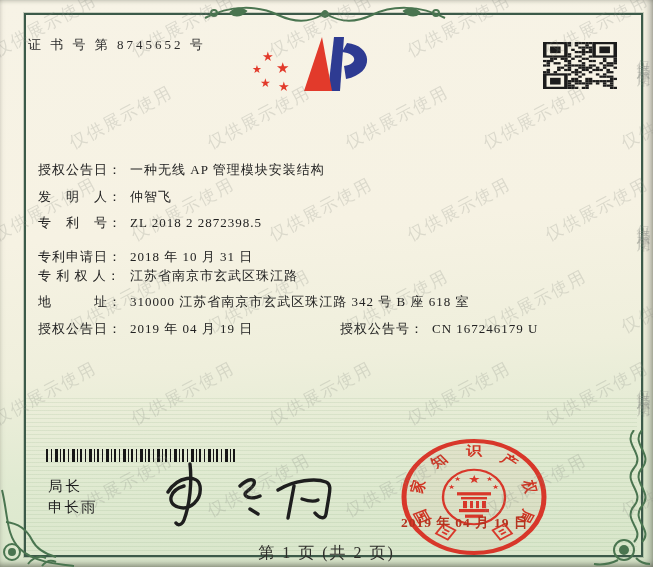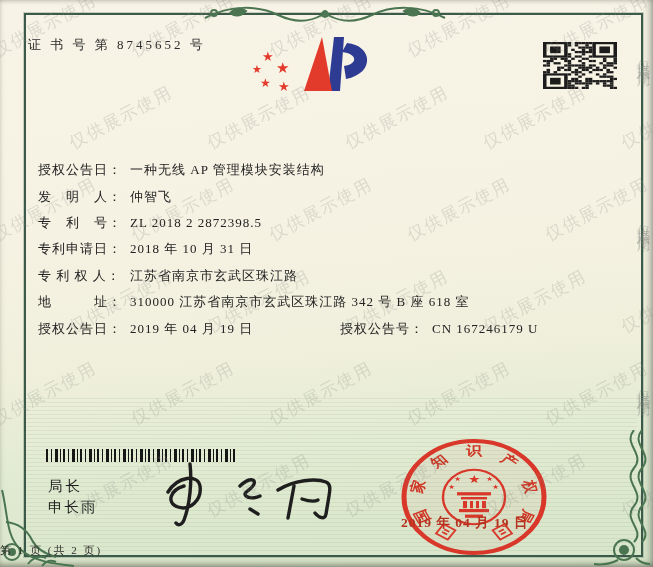--- a/index.html
+++ b/index.html
@@ -28,22 +28,22 @@
     font-style:italic;text-align:justify;text-indent:2em;letter-spacing:.5px;}
   .barcode{position:absolute;left:46px;top:449px;width:190px;height:13px;z-index:2;
     background:
       repeating-linear-gradient(90deg,#161616 0 2px,transparent 2px 5px,#161616 5px 6px,transparent 6px 9px,#161616 9px 12px,transparent 12px 14px,#161616 14px 15px,transparent 15px 17px);}
   .director-label{position:absolute;left:48px;top:477px;font-size:14.5px;color:#1f1f1f;letter-spacing:3px;z-index:2;}
   .director-name{position:absolute;left:48px;top:498px;font-size:14.5px;color:#1f1f1f;letter-spacing:2px;z-index:2;}
   .signature{position:absolute;left:152px;top:456px;z-index:3;}
   .seal{position:absolute;left:393px;top:436px;z-index:3;}
   .seal-date{position:absolute;left:401px;top:514px;font-size:13.5px;color:#b5331f;
     letter-spacing:1px;z-index:3;font-weight:700;}
-  .footer{position:absolute;left:0;top:543px;width:100%;
-    font-size:11px;color:#2e2e2a;letter-spacing:2px;z-index:2;}
+  .footer{position:absolute;left:0;top:543px;width:100%;text-align:center;
+    font-size:16px;color:#2e2e2a;letter-spacing:2px;z-index:2;}
   .flourish{position:absolute;z-index:2;}
   .wm-layer{position:absolute;inset:0;z-index:5;pointer-events:none;}
   .wmt{position:absolute;font-size:17px;letter-spacing:2px;color:rgba(134,136,130,.24);
     transform:rotate(-28deg);white-space:nowrap;font-family:"Liberation Sans","DejaVu Sans",sans-serif;}
   .wmv{position:absolute;font-size:14px;color:rgba(134,136,130,.30);
     writing-mode:vertical-rl;letter-spacing:3px;font-family:"Liberation Sans","DejaVu Sans",sans-serif;}
 </style>
 </head>
 <body>
 
@@ -265,21 +265,21 @@
   <div class="fields">
     <div class="field-row" style="top:161px">
       <span class="flabel">授权公告日：</span><span class="fvalue">一种无线 AP 管理模块安装结构</span>
     </div>
     <div class="field-row" style="top:188px">
       <span class="flabel">发　明　人：</span><span class="fvalue">仲智飞</span>
     </div>
     <div class="field-row" style="top:214px">
       <span class="flabel">专　利　号：</span><span class="fvalue">ZL 2018 2 2872398.5</span>
     </div>
-    <div class="field-row" style="top:240px">
+    <div class="field-row" style="top:248px">
       <span class="flabel">专利申请日：</span><span class="fvalue">2018 年 10 月 31 日</span>
     </div>
     <div class="field-row" style="top:267px">
       <span class="flabel">专 利 权 人：</span><span class="fvalue">江苏省南京市玄武区珠江路</span>
     </div>
     <div class="field-row" style="top:293px">
       <span class="flabel">地　　　址：</span><span class="fvalue">310000 江苏省南京市玄武区珠江路 342 号 B 座 618 室</span>
     </div>
     <div class="field-row" style="top:320px">
       <span class="flabel">授权公告日：</span><span class="fvalue w1">2019 年 04 月 19 日</span><span class="flabel">授权公告号：</span><span class="fvalue">CN 167246179 U</span>

